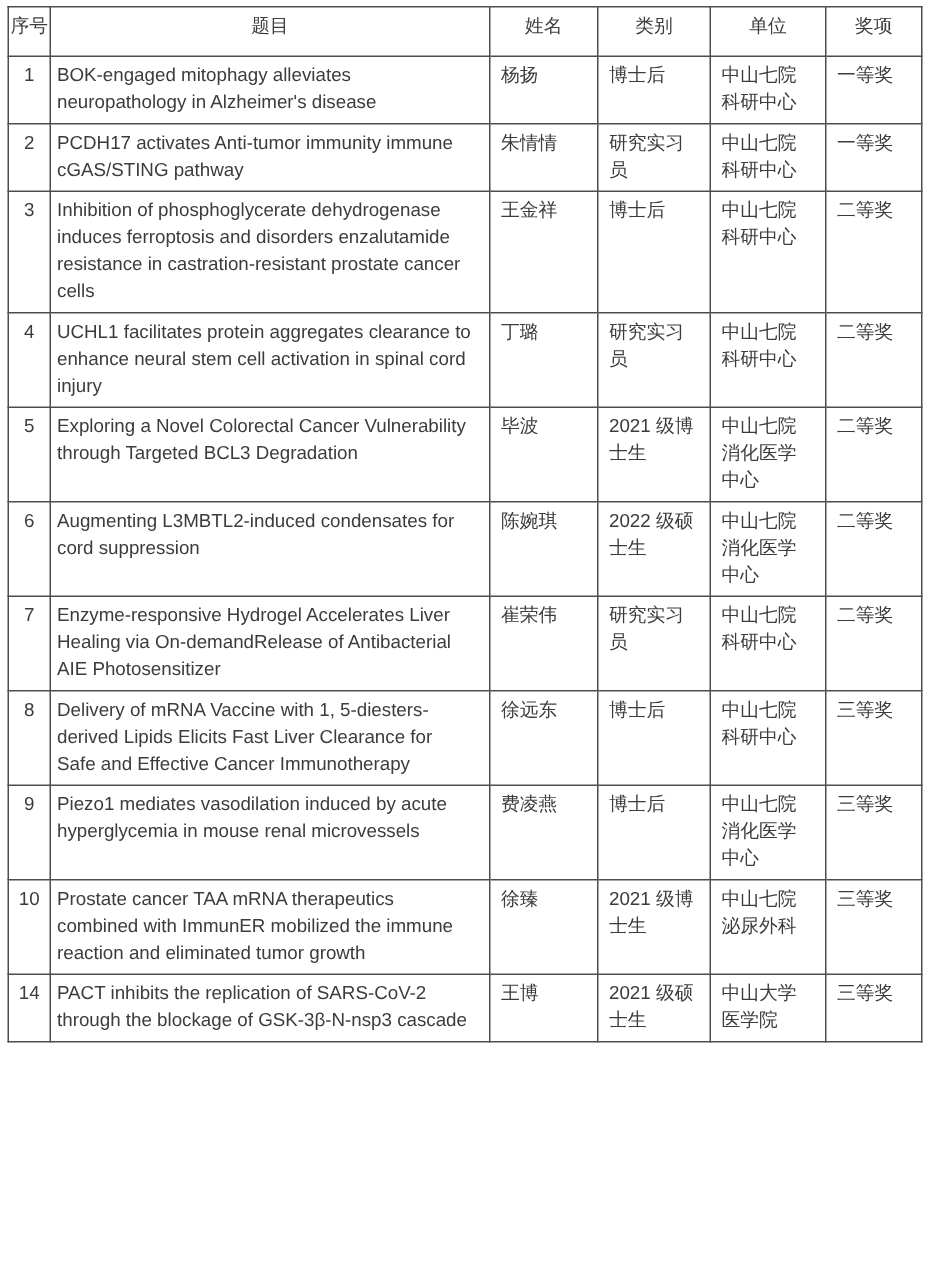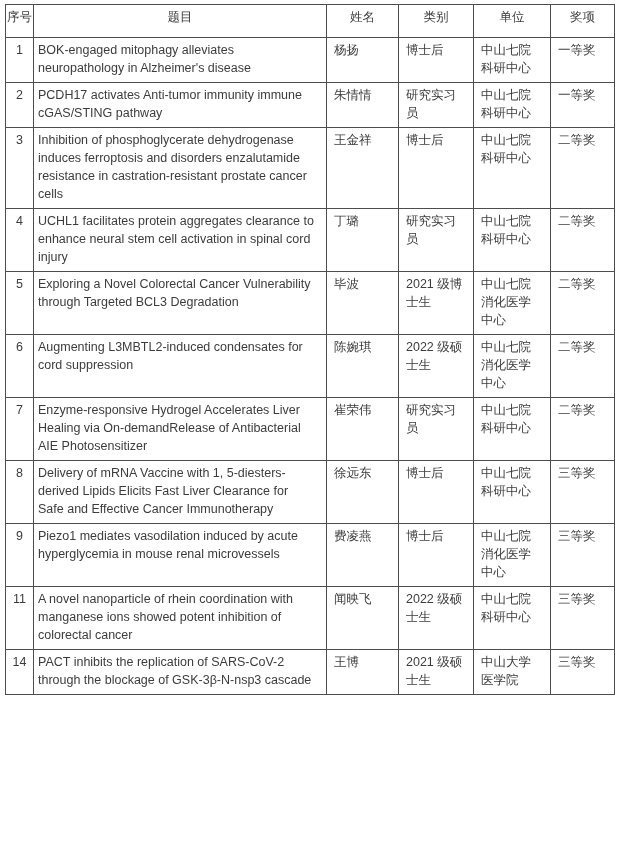--- a/index.html
+++ b/index.html
@@ -145,25 +145,25 @@
         </tr>
         <tr>
           <td class="col-no">9</td>
           <td class="col-title">Piezo1 mediates vasodilation induced by acute hyperglycemia in mouse renal microvessels</td>
           <td class="col-name">费凌燕</td>
           <td class="col-category">博士后</td>
           <td class="col-unit">中山七院消化医学中心</td>
           <td class="col-award">三等奖</td>
         </tr>
         <tr>
-          <td class="col-no">11</td>
-          <td class="col-title">A novel nanoparticle of rhein coordination with manganese ions showed potent inhibition of colorectal cancer</td>
-          <td class="col-name">闻映飞</td>
-          <td class="col-category">2022 级硕士生</td>
-          <td class="col-unit">中山七院科研中心</td>
+          <td class="col-no">10</td>
+          <td class="col-title">Prostate cancer TAA mRNA therapeutics combined with ImmunER mobilized the immune reaction and eliminated tumor growth</td>
+          <td class="col-name">徐臻</td>
+          <td class="col-category">2021 级博士生</td>
+          <td class="col-unit">中山七院泌尿外科</td>
           <td class="col-award">三等奖</td>
         </tr>
         <tr>
           <td class="col-no">14</td>
           <td class="col-title">PACT inhibits the replication of SARS-CoV-2 through the blockage of GSK-3β-N-nsp3 cascade</td>
           <td class="col-name">王博</td>
           <td class="col-category">2021 级硕士生</td>
           <td class="col-unit">中山大学医学院</td>
           <td class="col-award">三等奖</td>
         </tr>

